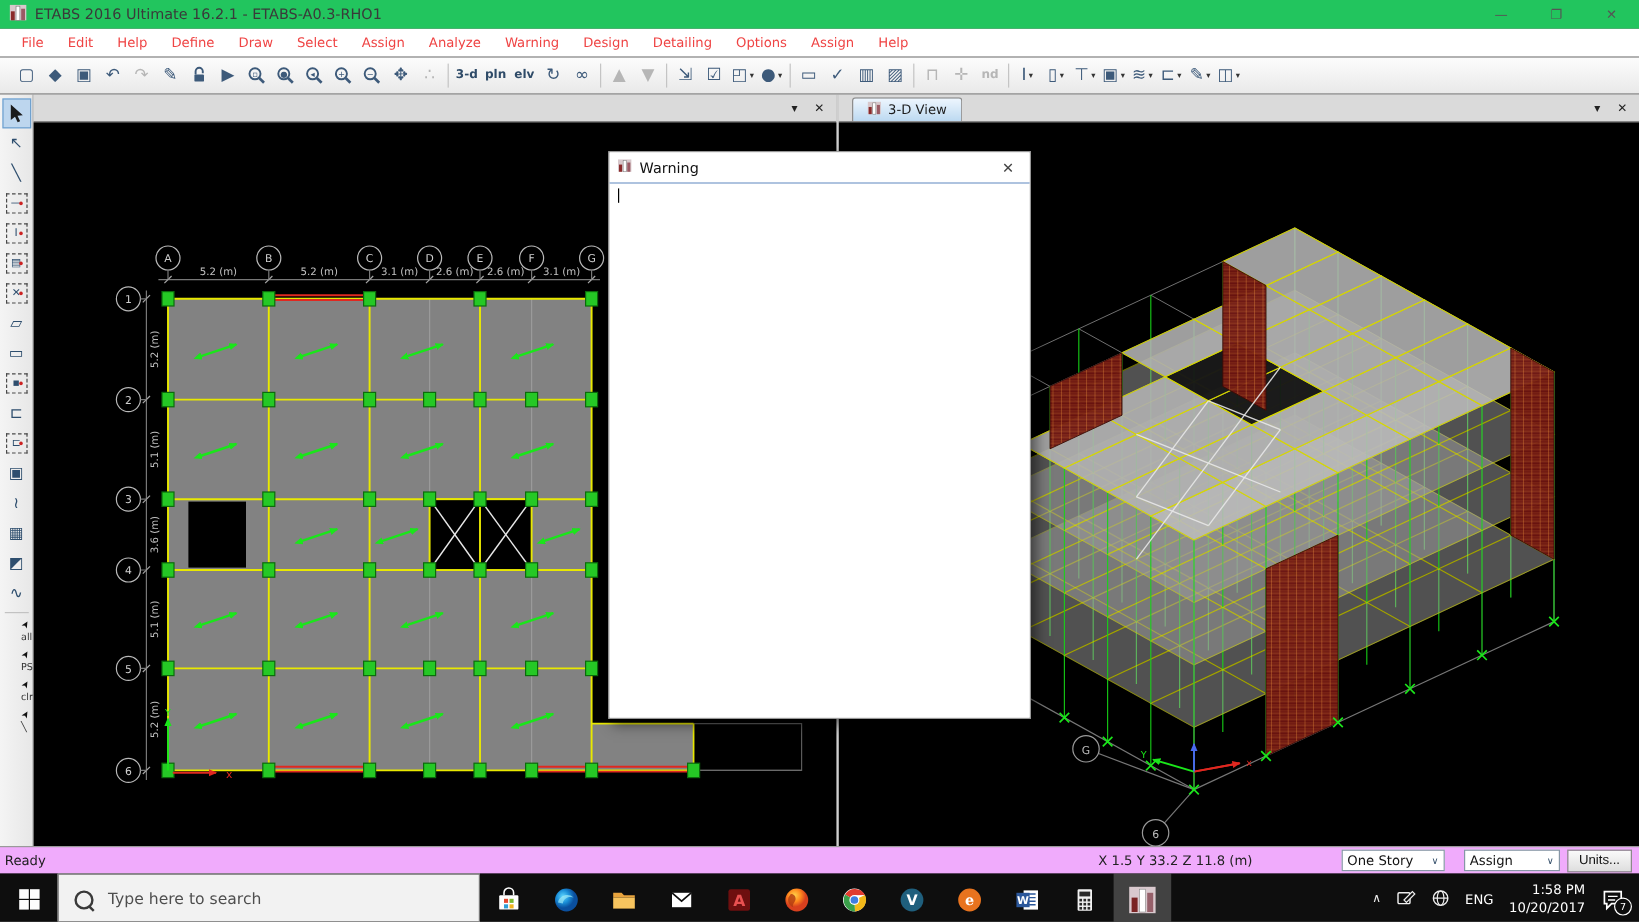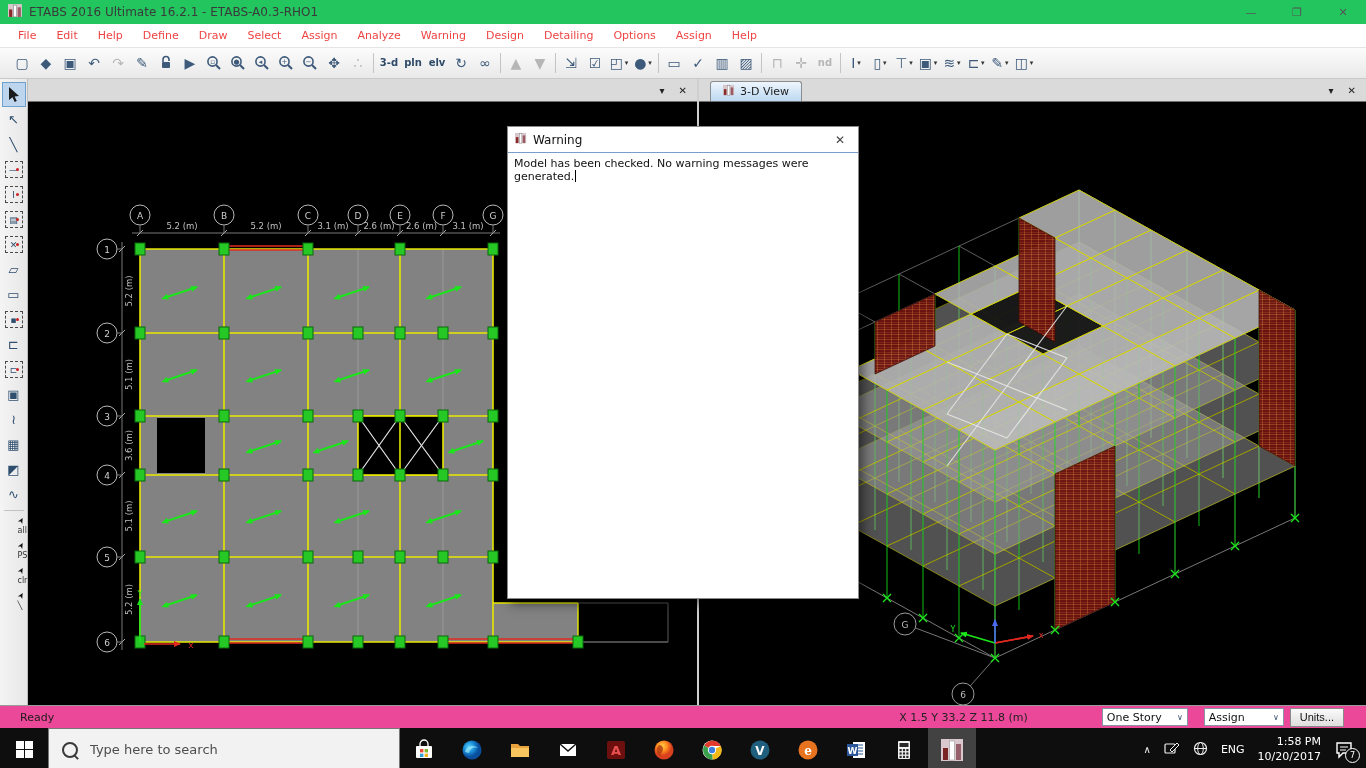--- a/index.html
+++ b/index.html
@@ -60,22 +60,22 @@
   
   .dialog{position:absolute;left:507px;top:47px;width:352px;height:473px;background:#fff;
           border:1px solid #8a8a8a;box-shadow:4px 5px 10px rgba(0,0,0,.5);z-index:10;box-sizing:border-box}
   .dlg-title{height:25px;display:flex;align-items:center;gap:6px;padding:0 2px 0 7px;font-size:12px;color:#111;background:#fff}
   .dlg-close{margin-left:auto;width:32px;text-align:center;font-size:12px;color:#444;padding:3px 0}
   .dlg-body{position:absolute;left:0;right:0;top:25px;bottom:0;border-top:1px solid #7a9ccb;
             background:#fff;padding:4px 6px;font-size:11px;color:#111}
   .caret{display:inline-block;width:1px;height:12px;background:#000;vertical-align:-2px;margin-left:1px}
 
   
-  .statusbar{height:22px;background:#ec4899;border-top:1px solid #9a9a9a;display:flex;align-items:center;
-             font-size:11px;color:#1c1c1c;padding:0 20px;flex:0 0 auto}
+  .statusbar{height:22px;background:#f0abfc;border-top:1px solid #9a9a9a;display:flex;align-items:center;
+             font-size:11px;color:#1c1c1c;padding:0 4px;flex:0 0 auto}
   .coords{margin-left:auto;margin-right:58px;font-size:11px;color:#222}
   .combo{width:86px;height:18px;background:#fff;border:1px solid #8696a6;display:flex;align-items:center;
          font-size:11px;color:#111;padding:0 4px;margin-left:16px;box-sizing:border-box}
   .combo .chev{margin-left:auto;font-size:8px;color:#35506b}
   .units-btn{height:19px;border:1px solid #8a8a8a;background:linear-gradient(#fafafa,#dedede);
              font-size:11px;color:#111;padding:1px 9px;margin-left:6px;margin-right:2px}
 
   
   .taskbar{height:43px;background:#0e0e0e;display:flex;align-items:stretch;color:#fff;flex:0 0 auto}
   .start{width:48px;display:flex;align-items:center;justify-content:center}
@@ -860,21 +860,21 @@
       <div class="dlg-title">
         <span class="dlgicon"><svg width="12" height="12" viewBox="0 0 14 14">
               <rect x="0" y="1" width="13" height="12" fill="#d8c8cc"></rect>
               <rect x="1" y="6" width="3" height="7" fill="#8a2a2a"></rect>
               <rect x="5" y="2" width="3" height="11" fill="#fff" stroke="#777" stroke-width=".5"></rect>
               <rect x="9" y="4" width="3" height="9" fill="#9a5a64"></rect>
             </svg></span>
         <span>Warning</span>
         <span class="dlg-close">✕</span>
       </div>
-      <div class="dlg-body"><span>Model has been checked.  No warning messages were generated.</span><span class="caret"></span></div>
+      <div class="dlg-body"><span class="caret"></span></div>
     </div>
   </div>
 
   <div class="statusbar">
     <span>Ready</span>
     <span class="coords">X 1.5  Y 33.2  Z 11.8 (m)</span>
     <div class="combo">
       <span>One Story</span>
       <span class="chev">∨</span>
     </div>

